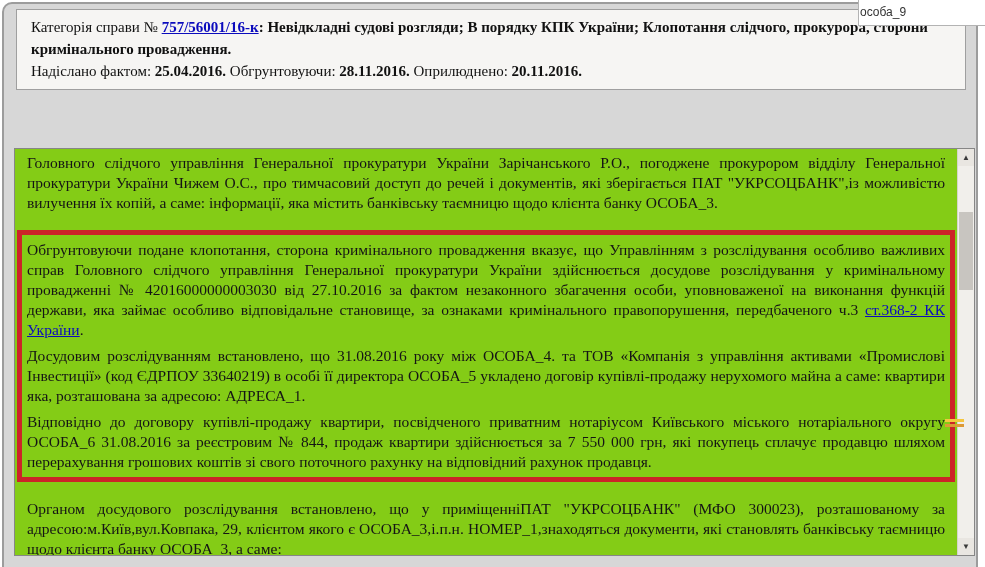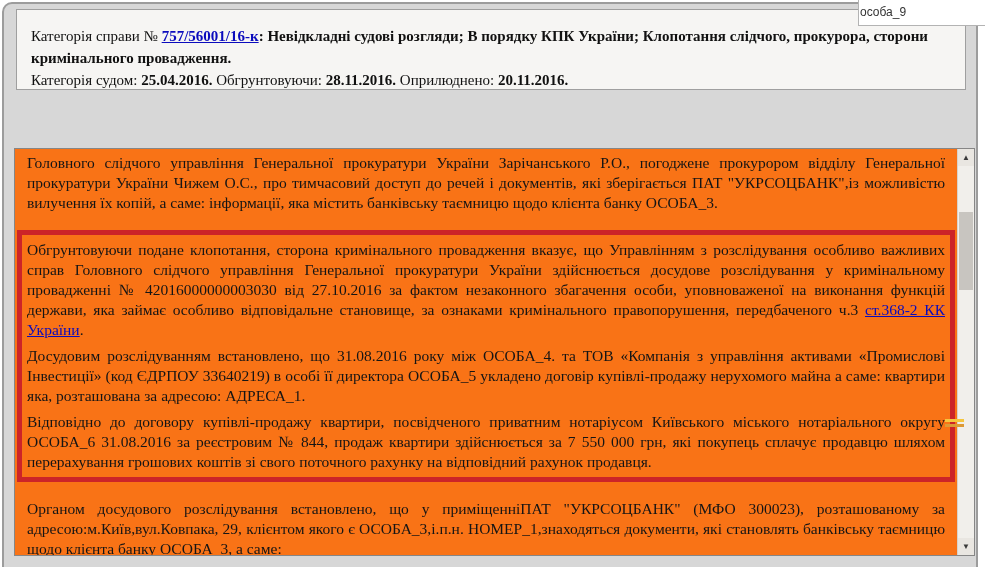--- a/index.html
+++ b/index.html
@@ -6,36 +6,36 @@
   html,body { width:985px; height:567px; overflow:hidden; background:#ffffff;
               font-family:"Liberation Sans", sans-serif; }
   .page { position:relative; width:985px; height:567px; background:#ffffff; }
 
   
   .outer { position:absolute; left:2px; top:2px; width:976px; height:610px;
            background:#d7d7d7; border:2px solid #9c9c9c; border-radius:10px; }
 
   
   .header-box { position:absolute; left:12px; top:5px; width:950px; height:81px;
-                background:#f6f5f3; border:1px solid #9f9f9f; padding:15px 14px;
+                background:#f6f5f3; border:1px solid #9f9f9f; padding:6px 14px;
                 font-family:"Liberation Serif", serif; font-size:15px; line-height:22px;
                 color:#111; }
   .header-box b { font-weight:bold; }
   .case-link { color:#0b0bbd; font-weight:bold; text-decoration:underline; }
 
   
   .print-btn { position:absolute; top:108px; right:10px; height:27px; padding:0 18px;
                border:1px solid #6e6e6e; border-radius:14px; cursor:pointer;
                background:linear-gradient(#ffffff,#e3e3e3);
                font-family:"Liberation Sans", sans-serif; font-size:14px; font-weight:bold;
                color:#111; }
 
   
   .text-area { position:absolute; left:10px; top:144px; width:961px; height:408px;
-               background:#f97316; border:1px solid #868686; overflow:hidden; }
+               background:#84cc16; border:1px solid #868686; overflow:hidden; }
   .doc { position:absolute; left:0; top:0; right:17px; bottom:0; overflow:hidden;
          padding:2px 12px 0 12px; font-family:"Liberation Serif", serif;
          font-size:15.5px; line-height:20px; text-align:justify; color:#151515; }
   .doc p { margin:6px 0; }
   .doc p.first { margin-top:2px; }
 
   .red-box { border:5px solid #cc2428; margin:17px -10px; padding:0 5px; }
   .red-box p:first-child { margin-top:5px; }
   .red-box p:last-child { margin-bottom:5px; }
   .law-link { color:#0b0bbd; text-decoration:underline; }
@@ -68,21 +68,21 @@
 <div class="page">
 
   <div class="outer">
 
     <div class="header-box">
       <div>
         <span>Категорія справи №</span>
         <a href="#" class="case-link">757/56001/16-к</a><b>: Невідкладні судові розгляди; В порядку КПК України; Клопотання слідчого, прокурора, сторони кримінального провадження.</b>
       </div>
       <div>
-        <span>Категорія судом:</span>
+        <span>Надіслано фактом:</span>
         <b>25.04.2016.</b>
         <span>Обгрунтовуючи:</span>
         <b>28.11.2016.</b>
         <span>Оприлюднено:</span>
         <b>20.11.2016.</b>
       </div>
     </div>
 
 
     <div class="text-area">

